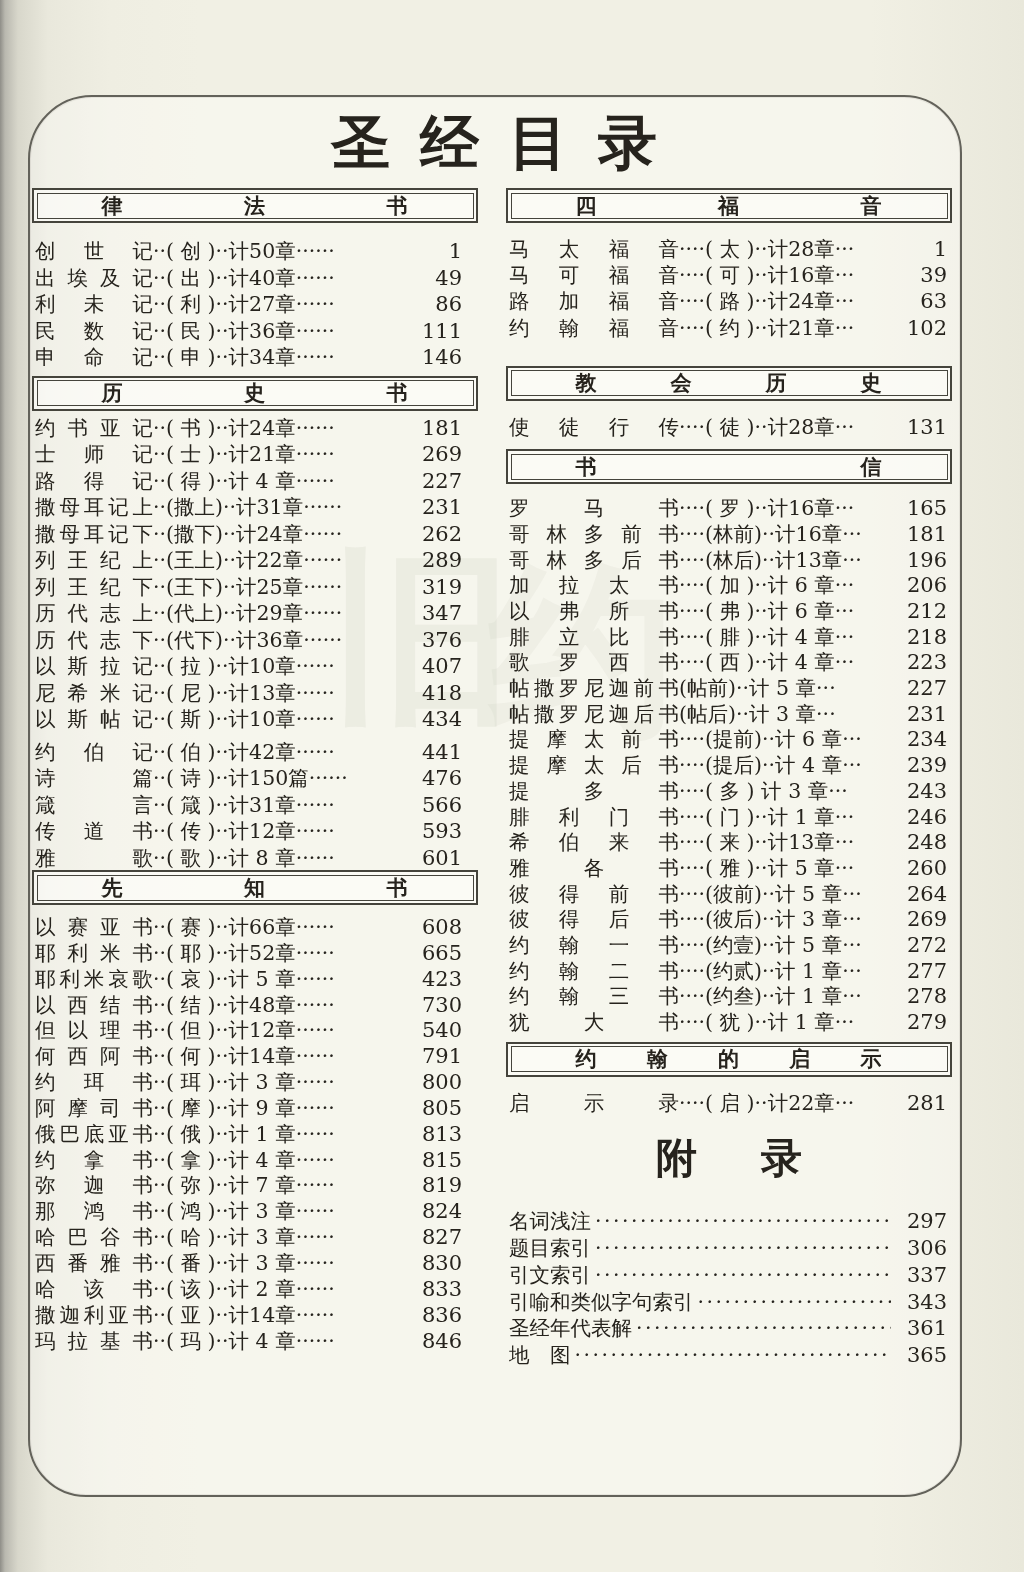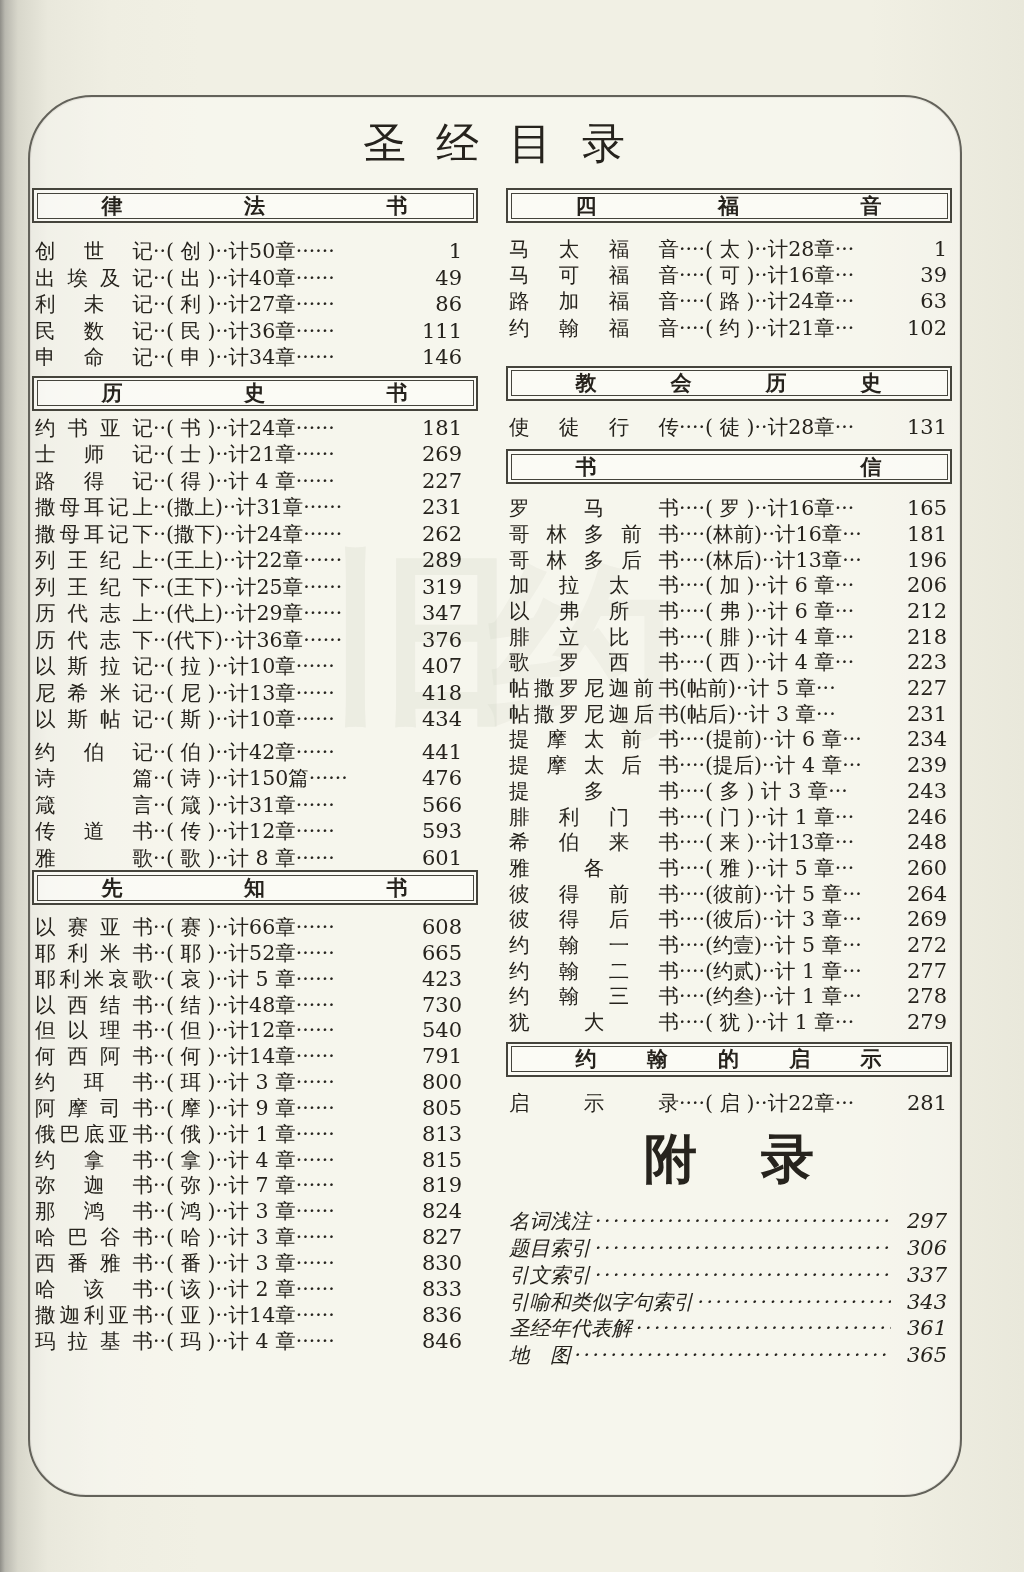--- a/index.html
+++ b/index.html
@@ -17,21 +17,21 @@
   }
   .frame{
     position:absolute;left:28px;top:95px;width:930px;height:1398px;
     border:2px solid var(--border,#63625a);
     border-radius:64px 58px 58px 58px;
     background:rgba(255,255,252,0.38);
     box-shadow:inset 0 0 0 1px rgba(120,118,108,0.12);
   }
   .title{
     position:absolute;top:112px;left:28px;width:932px;box-sizing:border-box;
-    text-align:center;font-size:43px;font-weight:normal;
+    text-align:center;font-size:59px;font-weight:bold;
     letter-spacing:30px;padding-left:30px;line-height:62px;
   }
   .ghost{position:absolute;font-weight:bold;pointer-events:none;line-height:1;}
   .ghost1{left:330px;top:545px;font-size:185px;color:rgba(158,168,142,0.20);}
   .ghost2{left:490px;top:558px;font-size:185px;color:rgba(158,168,142,0.15);}
 
   .col{position:absolute;top:188px;width:446px;}
   .col.left{left:32px;}
   .col.right{left:506px;}
   .t-heading{
@@ -60,24 +60,24 @@
   .col.left  .secs section:nth-of-type(3) .books{margin:6px 3px 0;}
   .col.left  .secs section:nth-of-type(4) .books{margin:8px 3px 0;}
   .col.left  .secs section:nth-of-type(4) .row{height:25.85px;}
   .col.right .secs section:nth-of-type(1) .row{height:26.2px;}
   .col.right .secs section:nth-of-type(2){margin-top:26px;}
   .col.right .secs section:nth-of-type(3){margin-top:9px;}
   .col.right .secs section:nth-of-type(3) .books{margin:10px 3px 8px;}
   .col.right .secs section:nth-of-type(3) .row{height:25.7px;}
 
   .appendix-title{
-    margin-top:12px;text-align:center;font-size:53px;font-weight:bold;
+    margin-top:12px;text-align:center;font-size:41px;font-weight:bold;
     letter-spacing:64px;padding-left:64px;line-height:62px;
   }
-  .appendix{margin:18px 3px 0 3px;font-style:italic;}
+  .appendix{margin:18px 3px 0 3px;}
   .arow{display:flex;align-items:baseline;height:26.8px;font-size:20.5px;}
   .aname{flex:none;white-space:pre;}
   .adots{flex:1;overflow:hidden;white-space:nowrap;letter-spacing:2.5px;padding:0 4px;}
   .arow .pg{margin-left:0;flex:none;width:56px;}
 </style>
 </head>
 <body style="--ink: #26231d; --border: #63625a;">
 
 <div class="paper">
   <div class="ghost ghost1">旧</div>

